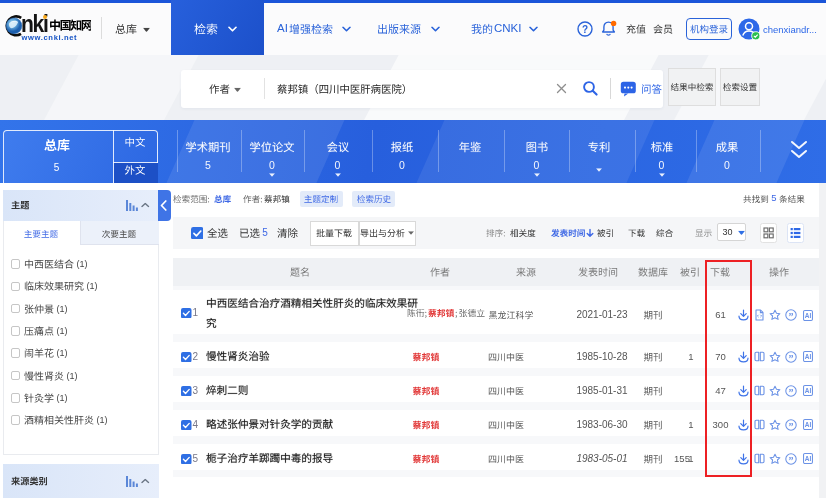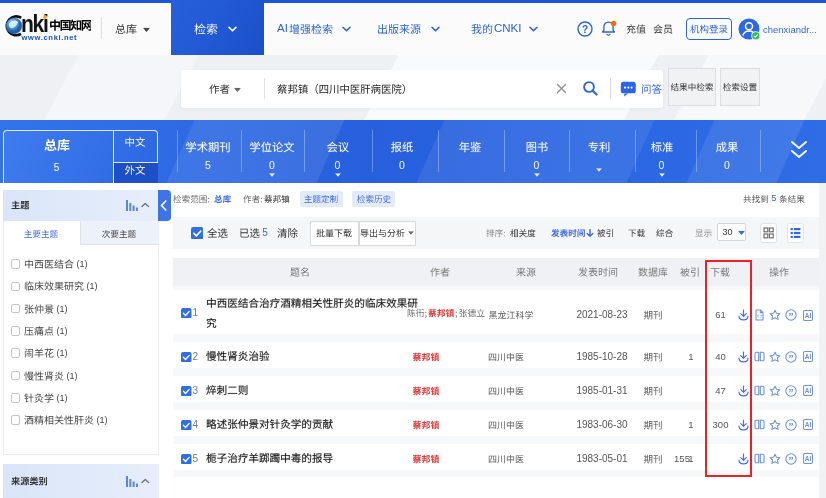--- a/index.html
+++ b/index.html
@@ -1124,21 +1124,21 @@
       <g>
         <use href="#g9c" transform="translate(0.0 9.3) scale(0.00900 -0.00900)"></use>
         <use href="#g9d" transform="translate(9.0 9.3) scale(0.00900 -0.00900)"></use>
         <use href="#g9e" transform="translate(18.0 9.3) scale(0.00900 -0.00900)"></use>
         <use href="#g9f" transform="translate(27.0 9.3) scale(0.00900 -0.00900)"></use>
         <use href="#g30" transform="translate(36.0 9.3) scale(0.00900 -0.00900)"></use>
       </g>
     </svg>
   </div>
 <div class="ac" style="left:602px;top:315px">
-    <span style="font-size:10px;color:#555;line-height:1;">2021-08-23</span>
+    <span style="font-size:10px;color:#555;line-height:1;">2021-01-23</span>
   </div>
 <div class="ac" style="left:653px;top:315px">
     <svg width="19.0" height="12.35" viewBox="0 0 19.0 12.35" style="fill:#555;flex:none">
       <g>
         <use href="#g32" transform="translate(0.0 9.8) scale(0.00950 -0.00950)"></use>
         <use href="#g33" transform="translate(9.5 9.8) scale(0.00950 -0.00950)"></use>
       </g>
     </svg>
   </div>
 <div class="ac" style="left:720.5px;top:315px">
@@ -1210,21 +1210,21 @@
       <g>
         <use href="#g32" transform="translate(0.0 9.8) scale(0.00950 -0.00950)"></use>
         <use href="#g33" transform="translate(9.5 9.8) scale(0.00950 -0.00950)"></use>
       </g>
     </svg>
   </div>
 <div class="ac" style="left:691px;top:357px">
     <span style="font-size:9.5px;color:#555;line-height:1;">1</span>
   </div>
 <div class="ac" style="left:720.5px;top:357px">
-    <span style="font-size:9.5px;color:#555;line-height:1;">40</span>
+    <span style="font-size:9.5px;color:#555;line-height:1;">70</span>
   </div>
 <svg class="abs" style="left:737.5px;top:351px" width="11" height="12" viewBox="0 0 11 12">
 <path d="M5.5 1v6M2.8 4.6 5.5 7.3 8.2 4.6" fill="none" stroke="#3e73e8" stroke-width="1.2" stroke-linecap="round" stroke-linejoin="round"></path>
 <path d="M1 7.2c0 2.4 1.4 3.6 4.5 3.6s4.5-1.2 4.5-3.6" fill="none" stroke="#3e73e8" stroke-width="1.2" stroke-linecap="round"></path>
   </svg>
 <svg class="abs" style="left:754.0px;top:351.0px" width="11" height="11" viewBox="0 0 11 11">
 <path d="M4.7 1.2H2.2C1.5 1.2 1 1.7 1 2.4v6.2c0 .7.5 1.2 1.2 1.2h2.5ZM6.3 1.2h2.5c.7 0 1.2.5 1.2 1.2v6.2c0 .7-.5 1.2-1.2 1.2H6.3Z" fill="none" stroke="#6b92e6" stroke-width="1.1" stroke-linejoin="round"></path>
   </svg>
 <svg class="abs" style="left:768.5px;top:350.5px" width="12" height="12" viewBox="0 0 12 12">
 <path d="M6 1.2 7.5 4.3l3.4.4-2.5 2.3.7 3.4L6 8.7l-3.1 1.7.7-3.4L1.1 4.7l3.4-.4Z" fill="none" stroke="#6b92e6" stroke-width="1.05" stroke-linejoin="round"></path>
@@ -1422,21 +1422,21 @@
     <svg width="36.0" height="11.7" viewBox="0 0 36.0 11.7" style="fill:#555;flex:none">
       <g>
         <use href="#g1e" transform="translate(0.0 9.3) scale(0.00900 -0.00900)"></use>
         <use href="#g1f" transform="translate(9.0 9.3) scale(0.00900 -0.00900)"></use>
         <use href="#g20" transform="translate(18.0 9.3) scale(0.00900 -0.00900)"></use>
         <use href="#g21" transform="translate(27.0 9.3) scale(0.00900 -0.00900)"></use>
       </g>
     </svg>
   </div>
 <div class="ac" style="left:602px;top:459px">
-    <span style="font-size:10px;color:#555;line-height:1;">1983-05-01</span>
+    <span style="font-size:10px;color:#555;line-height:1;font-style:italic;">1983-05-01</span>
   </div>
 <div class="ac" style="left:653px;top:459px">
     <svg width="19.0" height="12.35" viewBox="0 0 19.0 12.35" style="fill:#555;flex:none">
       <g>
         <use href="#g32" transform="translate(0.0 9.8) scale(0.00950 -0.00950)"></use>
         <use href="#g33" transform="translate(9.5 9.8) scale(0.00950 -0.00950)"></use>
       </g>
     </svg>
   </div>
 <div class="ac" style="left:691px;top:459px">

